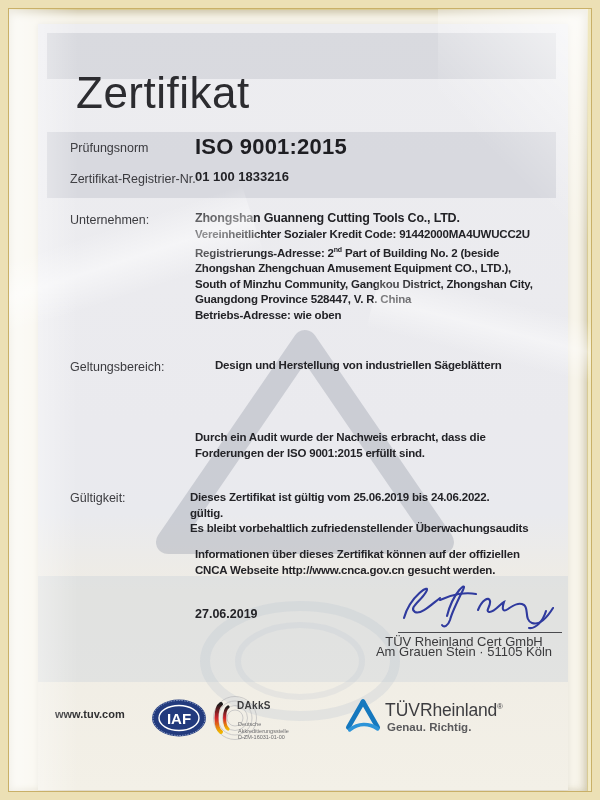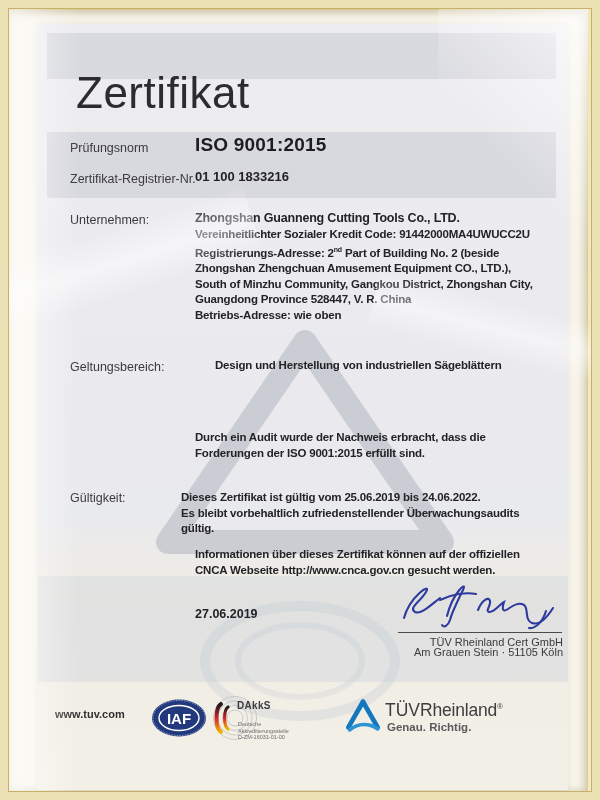--- a/index.html
+++ b/index.html
@@ -30,29 +30,29 @@
   .glare-streak2{position:absolute;right:-30px;top:300px;width:260px;height:60px;
         background:linear-gradient(180deg,rgba(255,255,255,0),rgba(255,255,255,.45),rgba(255,255,255,0));
         transform:rotate(14deg);}
   .wm-triangle{position:absolute;left:140px;top:290px;}
   .wm-seal{position:absolute;left:190px;top:596px;}
   
   .t{position:absolute;white-space:nowrap;}
   .title{font-size:44px;letter-spacing:.5px;color:#2c2c30;}
   .label{font-size:12.5px;color:#3a3a3e;}
   .val{font-weight:700;color:#232327;font-size:11.5px;letter-spacing:-.2px;padding-left:20px;}
-  .big-val{font-weight:700;color:#1e1e22;font-size:19px;letter-spacing:.2px;}
+  .big-val{font-weight:700;color:#1e1e22;font-size:22px;letter-spacing:.2px;}
   .mid-val{font-weight:700;color:#232327;font-size:13px;}
   .block{position:absolute;font-weight:700;color:#232327;font-size:11.5px;
         letter-spacing:-.2px;line-height:15.5px;white-space:nowrap;}
   .block .ln{display:block;}
   sup{font-size:7px;vertical-align:super;}
   .sig-line{position:absolute;left:398px;top:632px;width:164px;border-top:1px solid #4a4a4e;}
-  .issuer{position:absolute;left:365px;top:637px;width:198px;text-align:right;
-        font-size:11px;line-height:10px;color:#3a3a3c;}
+  .issuer{position:absolute;left:365px;top:637px;width:198px;text-align:center;
+        font-size:13px;line-height:10px;color:#3a3a3c;}
   .sig-svg{position:absolute;left:390px;top:576px;}
   
   .site{font-size:11px;font-weight:700;color:#2f2f31;}
   .iaf{position:absolute;left:151px;top:698px;}
   .dakks-circles{position:absolute;left:208px;top:696px;}
   .dakks-word{position:absolute;left:237px;top:700px;font-size:10px;font-weight:700;
         color:#3b3b3d;letter-spacing:.3px;}
   .dakks-sub{position:absolute;left:238px;top:721px;font-size:5.5px;line-height:6.5px;
         color:#6b6b6d;white-space:nowrap;}
   .tuv-tri{position:absolute;left:344px;top:698px;}
@@ -102,24 +102,24 @@
 
   <div class="t label" style="left:70px;top:360px;">Geltungsbereich:</div>
   <div class="t val" style="left:195px;top:359px;">Design und Herstellung von industriellen Sägeblättern</div>
 
   <div class="block" style="left:195px;top:430px;">
     <span class="ln">Durch ein Audit wurde der Nachweis erbracht, dass die</span>
     <span class="ln">Forderungen der ISO 9001:2015 erfüllt sind.</span>
   </div>
 
   <div class="t label" style="left:70px;top:491px;">Gültigkeit:</div>
-  <div class="block" style="left:181px;top:490px;">
+  <div class="block" style="left:190px;top:490px;">
     <span class="ln">Dieses Zertifikat ist gültig vom 25.06.2019 bis 24.06.2022.</span>
+    <span class="ln">gültig.</span>
     <span class="ln">Es bleibt vorbehaltlich zufriedenstellender Überwachungsaudits</span>
-    <span class="ln">gültig.</span>
   </div>
 
   <div class="block" style="left:195px;top:547px;">
     <span class="ln">Informationen über dieses Zertifikat können auf der offiziellen</span>
     <span class="ln">CNCA Webseite http://www.cnca.gov.cn gesucht werden.</span>
   </div>
 
   <div class="t mid-val" style="left:195px;top:607px;font-size:12.5px;">27.06.2019</div>
   <svg class="sig-svg" width="175" height="56" viewBox="0 0 175 56">
     <g fill="none" stroke="#2f3a9e" stroke-width="2.1" stroke-linecap="round">

